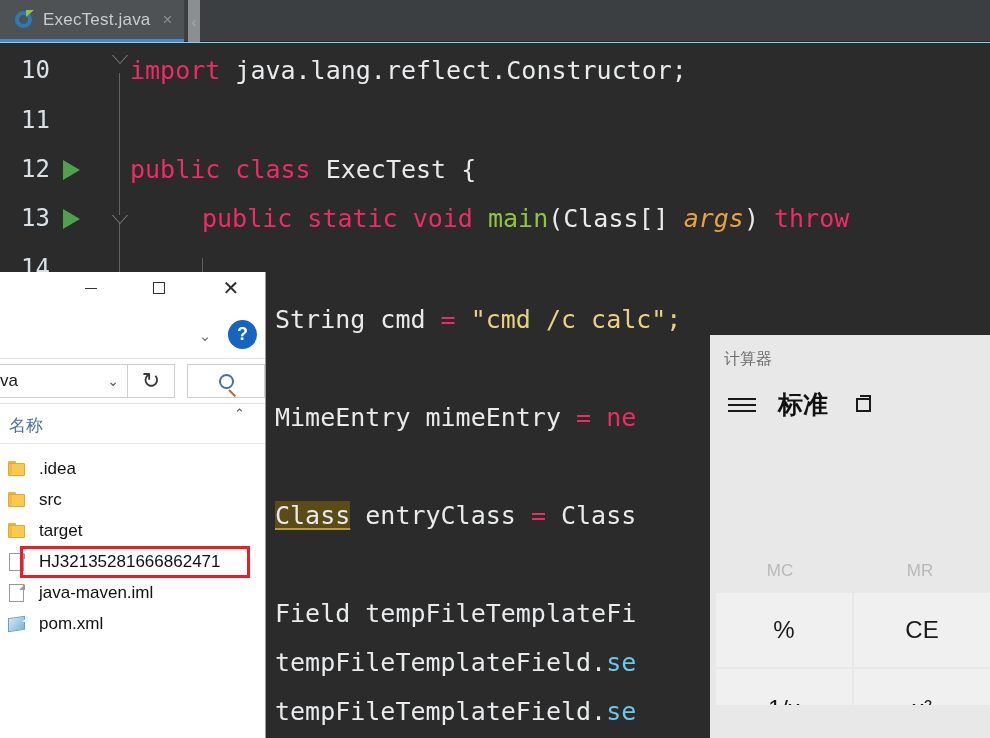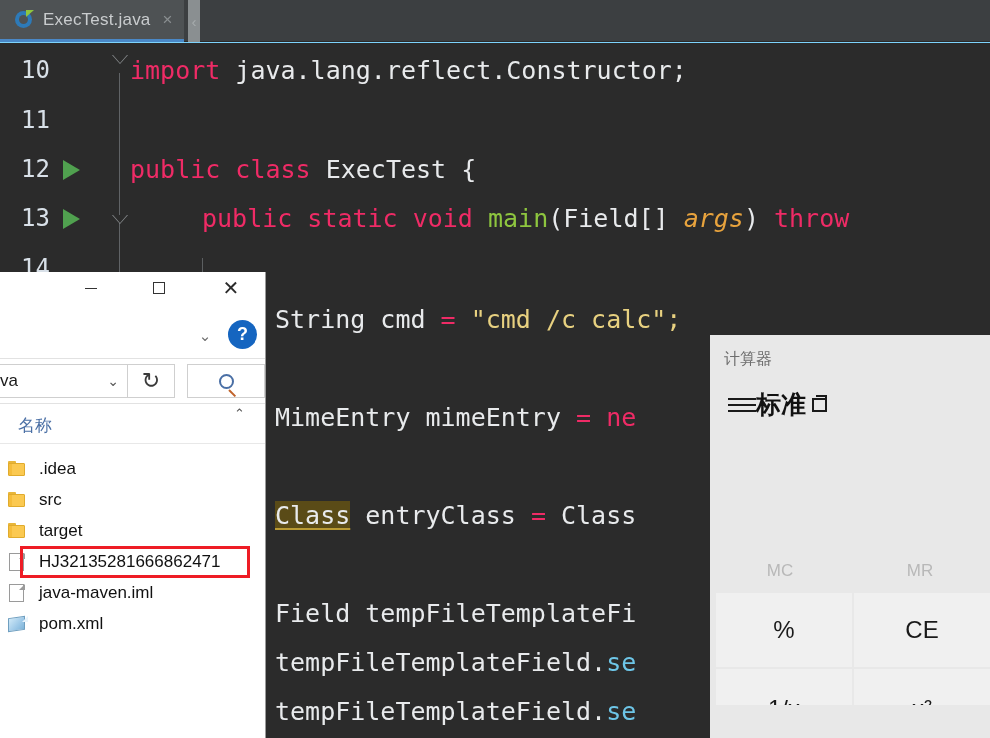--- a/index.html
+++ b/index.html
@@ -171,21 +171,21 @@
     width: 15px; height: 15px; border: 2px solid #4a6fa5; border-radius: 50%;
     position: relative;
   }
   .search-glyph::after {
     content: ""; position: absolute; right: -6px; bottom: -4px;
     width: 9px; height: 2px; background: #c0622a;
     transform: rotate(45deg); transform-origin: left center;
   }
 
   .exp-colheader {
-    position: relative; height: 40px; padding: 10px 0 0 18px;
+    position: relative; height: 40px; padding: 10px 0 0 9px;
     border-bottom: 1px solid #e8e8e8;
   }
   .colname { font-size: 17px; color: #4a6fa5; }
   .sort-chevron {
     position: absolute; left: 234px; top: 2px;
     color: #5a5a5a; font-size: 13px;
   }
 
   .exp-filelist { position: relative; padding-top: 9px; }
   .file-row {
@@ -232,21 +232,21 @@
 
   
   .calc {
     position: absolute; left: 710px; top: 335px; width: 280px; height: 403px;
     background: #e8e8e8; overflow: hidden;
   }
   .calc-title {
     padding: 14px 0 0 14px; font-size: 16px; color: #6e6e6e;
   }
   .calc-modebar {
-    display: flex; align-items: center; 
+    display: flex; align-items: center; gap: 22px;
     padding: 18px 0 0 18px;
   }
   .hamburger { width: 28px; height: 18px; position: relative; }
   .hamburger span {
     position: absolute; left: 0; width: 28px; height: 2px; background: #1a1a1a;
   }
   .hamburger span:nth-child(1) { top: 2px; }
   .hamburger span:nth-child(2) { top: 8px; }
   .hamburger span:nth-child(3) { top: 14px; }
   .calc-mode { font-size: 25px; font-weight: bold; color: #111; }
@@ -317,21 +317,21 @@
       <div class="fold-line" style="top:30px; height:200px"></div>
       <div class="fold-tip" style="top:12px"></div>
 
       <div class="fold-tip" style="top:172px"></div>
       <div class="indent-guide" style="left:202px; top:215px; height:40px"></div>
 
       <div class="code" style="left:130px; top:13px"><span class="kw">import</span><span class="txt"> java.lang.reflect.Constructor;</span></div>
 
       <div class="code" style="left:130px; top:112px"><span class="kw">public class</span><span class="txt"> ExecTest {</span></div>
 
-      <div class="code" style="left:202px; top:161px"><span class="kw">public static void </span><span class="meth">main</span><span class="txt">(Field[] </span><span class="param">args</span><span class="txt">) </span><span class="kw">throw</span></div>
+      <div class="code" style="left:202px; top:161px"><span class="kw">public static void </span><span class="meth">main</span><span class="txt">(Class[] </span><span class="param">args</span><span class="txt">) </span><span class="kw">throw</span></div>
 
       <div class="code" style="left:275px; top:262px"><span class="txt">String cmd </span><span class="kw">=</span><span class="str"> "cmd /c calc";</span></div>
 
       <div class="code" style="left:275px; top:360px"><span class="txt">MimeEntry mimeEntry </span><span class="kw">=</span><span class="kw"> ne</span></div>
 
       <div class="code" style="left:275px; top:458px"><span class="hl txt">Class</span><span class="txt"> entryClass </span><span class="kw">=</span><span class="txt"> Class</span></div>
 
       <div class="code" style="left:275px; top:556px"><span class="txt">Field tempFileTemplateFi</span></div>
 
       <div class="code" style="left:275px; top:605px"><span class="txt">tempFileTemplateField.</span><span class="call">se</span></div>

